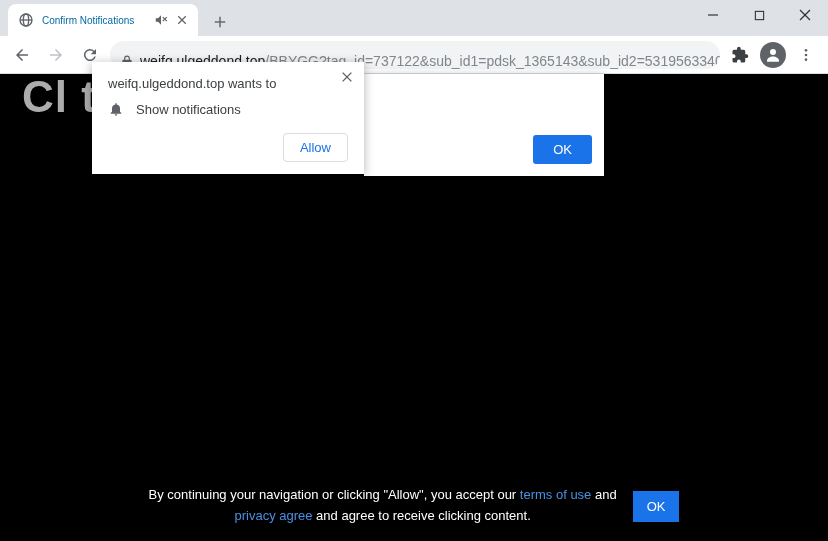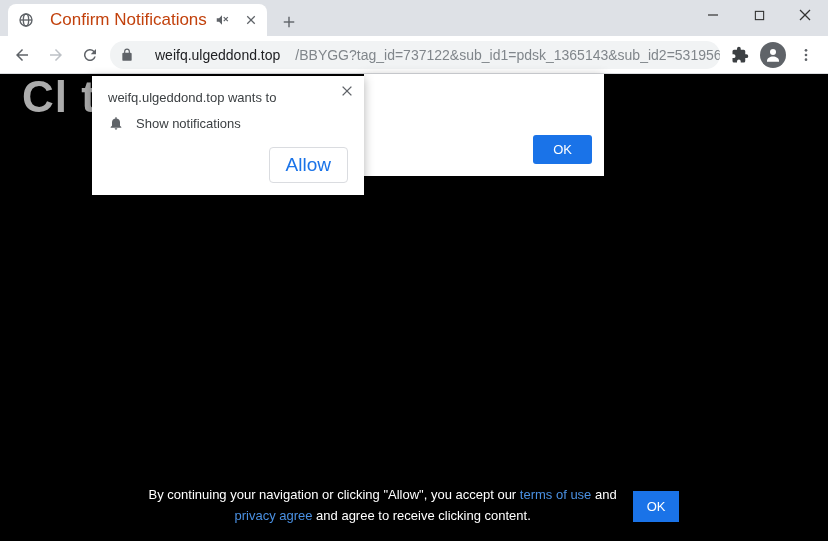--- a/index.html
+++ b/index.html
@@ -1,56 +1,56 @@
 <!DOCTYPE html>
 <html><head>
 <meta charset="utf-8">
 <style>
 * { margin: 0; padding: 0; box-sizing: border-box; }
 body { font-family: "Segoe UI", Arial, sans-serif; width: 828px; height: 541px; overflow: hidden; background: #fff; position: relative; }
 
 
 .titlebar { height: 36px; background: #dee1e6; display: flex; align-items: flex-start; justify-content: space-between; }
 .tabs { display: flex; align-items: flex-end; height: 36px; padding-left: 8px; }
-.tab { height: 32px; background: #fff; border-radius: 8px 8px 0 0; display: flex; align-items: center; padding: 0 10px; margin-top: 4px; min-width: 190px; font-size: 17px; color: #c2410c; position: relative; gap: 8px; }
+.tab { height: 32px; background: #fff; border-radius: 8px 8px 0 0; display: flex; align-items: center; padding: 0 10px; margin-top: 4px; min-width: 190px; font-size: 10px; color: #0369a1; position: relative; }
 .tab .globe { width: 16px; height: 16px; margin-right: 8px; }
 .tab-title { flex: 1; }
 .tab .mute { width: 14px; height: 14px; margin-right: 8px; color: #5f6368; }
 .tab .close-x { width: 12px; height: 12px; color: #5f6368; }
 .newtab { width: 28px; height: 28px; display: flex; align-items: center; justify-content: center; margin-left: 8px; margin-top: 4px; color: #5f6368; }
 .window-controls { display: flex; }
 .win-btn { width: 46px; height: 30px; display: flex; align-items: center; justify-content: center; color: #333; }
 
 
 .toolbar { height: 38px; background: #fff; display: flex; align-items: center; padding: 0 8px; gap: 6px; border-bottom: 1px solid #dadce0; }
 .nav-btn { width: 28px; height: 28px; display: flex; align-items: center; justify-content: center; color: #5f6368; border-radius: 50%; }
 .nav-btn.disabled { color: #bdc1c6; }
-.omnibox { flex: 1; height: 28px; background: #f1f3f4; border-radius: 14px; display: flex; align-items: center; padding: 0 10px; font-size: 14px; color: #202124; overflow: hidden; gap: 15px; }
+.omnibox { flex: 1; height: 28px; background: #f1f3f4; border-radius: 14px; display: flex; align-items: flex-end; padding: 0 10px; font-size: 14px; color: #202124; overflow: hidden; }
 .omnibox .lock { width: 14px; height: 14px; margin-right: 6px; color: #5f6368; flex-shrink: 0; }
 .url-dark { color: #202124; }
 .url-light { color: #80868b; white-space: nowrap; }
 .ext-icon { width: 28px; height: 28px; display: flex; align-items: center; justify-content: center; color: #5f6368; }
 .avatar { width: 26px; height: 26px; background: #5f6368; border-radius: 50%; display: flex; align-items: center; justify-content: center; }
 .avatar svg { fill: #fff; }
 .menu-dots { width: 28px; height: 28px; display: flex; align-items: center; justify-content: center; color: #5f6368; }
 
 
 .page { position: absolute; top: 74px; left: 0; right: 0; bottom: 0; background: #000; overflow: hidden; }
 .big-text { color: #acacac; font-size: 44px; font-weight: bold; position: absolute; top: -2px; left: 22px; white-space: nowrap; letter-spacing: 1px; }
 .mid-text1 { color: #fff; font-size: 14px; position: absolute; top: 14px; left: 370px; white-space: nowrap; }
 .mid-text2 { color: #fff; font-size: 13px; position: absolute; top: 36px; left: 370px; white-space: nowrap; }
 
 
-.perm-popup { position: absolute; top: 76px; left: 92px; width: 272px; background: #fff; box-shadow: 0 2px 10px rgba(0,0,0,0.3); padding: 14px 16px 12px; font-size: 13px; color: #3c4043; }
+.perm-popup { position: absolute; top: 62px; left: 92px; width: 272px; background: #fff; box-shadow: 0 2px 10px rgba(0,0,0,0.3); padding: 14px 16px 12px; font-size: 13px; color: #3c4043; }
 .perm-title { font-size: 13px; color: #3c4043; margin-bottom: 10px; }
 .perm-close { position: absolute; top: 8px; right: 10px; width: 14px; height: 14px; color: #5f6368; }
 .perm-row { display: flex; align-items: center; margin-bottom: 16px; }
 .perm-row .bell { width: 16px; height: 16px; margin-right: 12px; color: #5f6368; }
 .perm-btns { display: flex; justify-content: flex-end; gap: 8px; }
-.perm-btn { border: 1px solid #dadce0; background: #fff; color: #1a73e8; font-size: 19px; padding: 6px 16px; border-radius: 4px; }
+.perm-btn { border: 1px solid #dadce0; background: #fff; color: #1a73e8; font-size: 13px; padding: 6px 16px; border-radius: 4px; }
 
 
 .site-dialog { position: absolute; top: 74px; left: 364px; width: 240px; height: 102px; background: #fff; box-shadow: 0 2px 10px rgba(0,0,0,0.3); display: flex; align-items: flex-end; justify-content: flex-end; padding: 12px; }
 .site-ok { background: #1a73e8; color: #fff; border: none; font-size: 13px; padding: 7px 20px; border-radius: 3px; font-weight: 500; }
 
 
 .consent { position: absolute; bottom: 14px; left: 0; right: 0; display: flex; align-items: center; justify-content: center; gap: 16px; color: #fff; font-size: 13px; padding: 0 12px; }
 .consent-text { text-align: center; line-height: 1.6; }
 .consent .link { color: #4a90e2; }
 .consent-ok { background: #1a73e8; color: #fff; border: none; font-size: 13px; padding: 8px 14px; }

